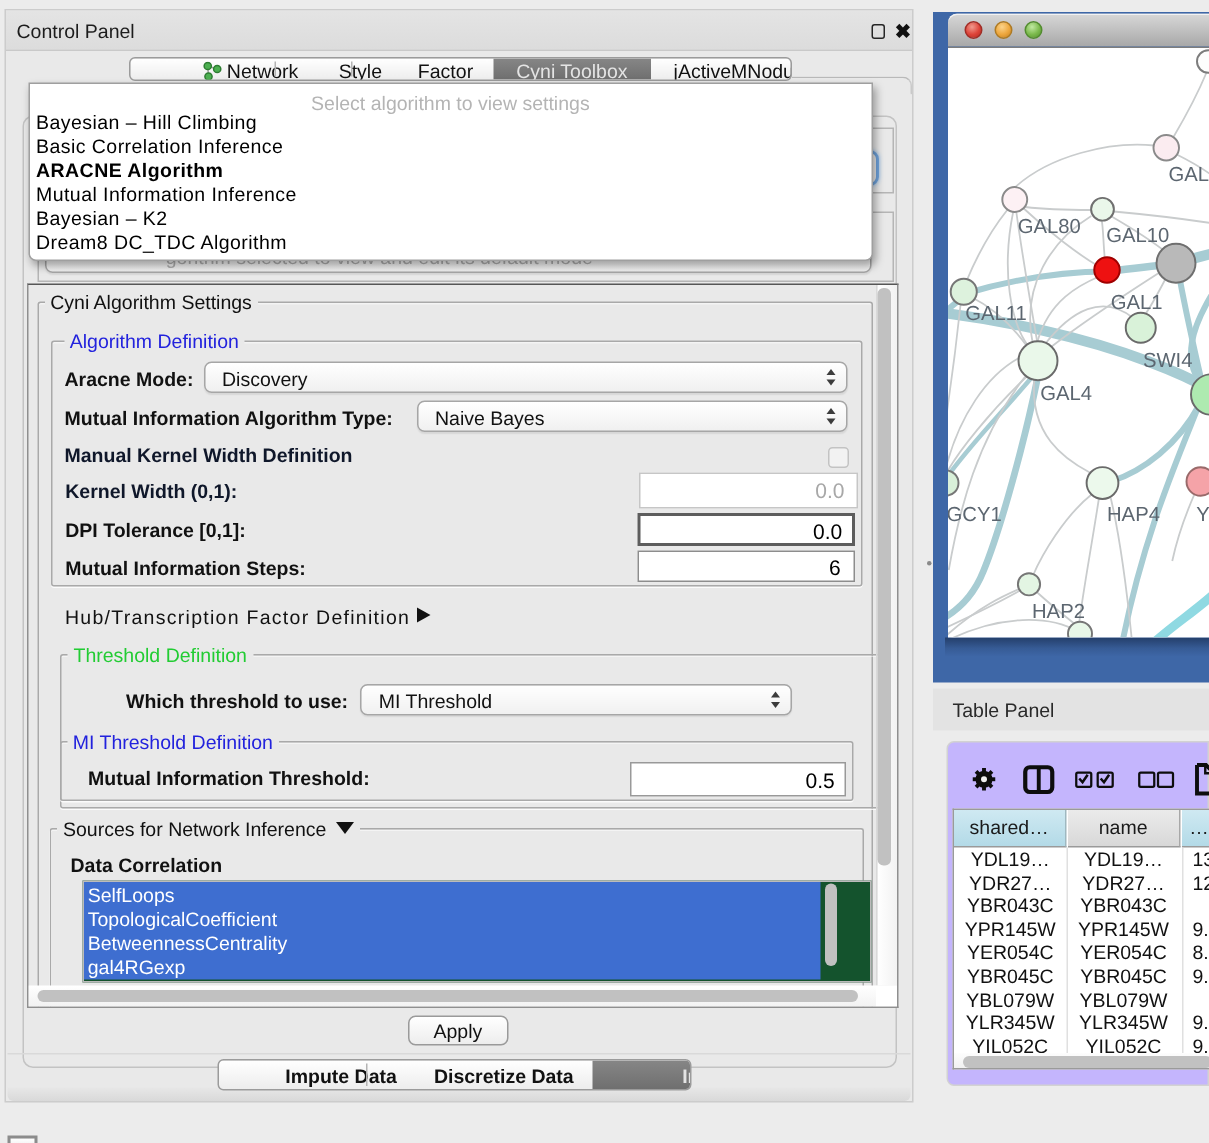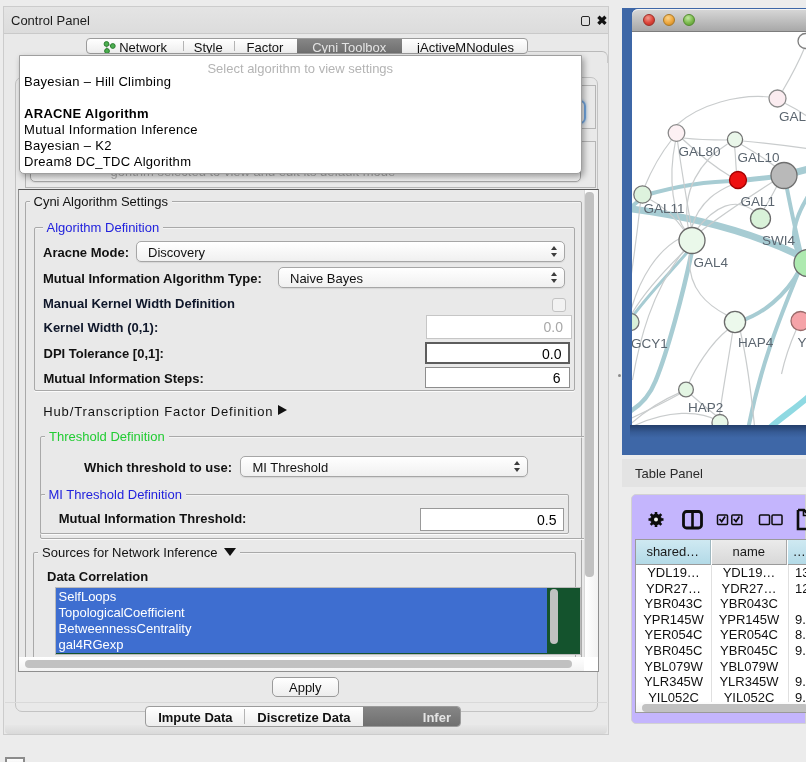--- a/index.html
+++ b/index.html
@@ -6,21 +6,21 @@
 .abs { position:absolute; }
 #app { position:relative; width:670px; height:762px; }
 
 #cp { left:3px; top:6px; width:606px; height:729px; background:#e9e9e9; border:1px solid #cccccc; }
 #cpTitle { left:0; top:0; width:604px; height:27px; background:linear-gradient(#e4e4e4,#dcdcdc); border-bottom:1px solid #c9c9c9; }
 #cpTitle span.t { position:absolute; left:7px; top:6px; font-size:13px; color:#1c1c1c; }
 #floatIco { left:576.5px; top:9px; width:9.5px; height:9.5px; border:1.8px solid #262626; border-radius:2px; }
 #closeIco { left:592.5px; top:6px; font-size:13px; font-weight:bold; color:#111; }
 
 .tabgrp { border:1px solid #9b9b9b; border-radius:4px; background:linear-gradient(#ffffff,#ededed); overflow:hidden; }
-.tabseg { position:absolute; top:0; height:100%; font-size:13px; color:#111; text-align:center; }
+.tabseg { position:absolute; top:0; height:100%; font-size:13px; color:#111; text-align:center;margin-left:32px; }
 .tabseg .lbl { position:absolute; left:0; width:100%; top:1px; }
 .tabdiv { position:absolute; top:2px; bottom:2px; width:1px; background:#b4b4b4; }
 .tabsel { background:linear-gradient(#868686,#6f6f6f); color:#e4e4e4; }
 
 .grp { border:1px solid #a9a9a9; border-radius:2px; box-shadow:0 1px 0 rgba(255,255,255,.8), inset 0 1px 0 rgba(255,255,255,.5); }
 .grp > span { position:absolute; top:-8px; font-size:13px; background:#e9e9e9; padding:0 4px; white-space:nowrap; }
 .blue-t { color:#2222dd; }
 .green-t { color:#22cc33; }
 .lab { font-size:13px; font-weight:bold; color:#111; white-space:nowrap; }
 .lab.dis { color:#0f172a; }
@@ -177,20 +177,21 @@
           <span class="lbl" style="top:2.5px;">Discretize Data</span>
         </div>
       <div class="tabseg tabsel" style="left:217px; width:99.2px; font-weight:bold;">
           <span class="lbl" style="top:2.5px;padding-left:48px;">Infer Network</span>
         </div>
     </div>
 
     <div id="popup" class="abs">
       <div class="prompt">Select algorithm to view settings</div>
       <div class="it" style="top:18px;">Bayesian – Hill Climbing</div>
+      <div class="it" style="top:34px;">Basic Correlation Inference</div>
       <div class="it" style="top:50px; font-weight:bold;">ARACNE Algorithm</div>
       <div class="it" style="top:66px;">Mutual Information Inference</div>
       <div class="it" style="top:82px;">Bayesian – K2</div>
       <div class="it" style="top:98px;">Dream8 DC_TDC Algorithm</div>
     </div>
   </div>
 
   <div id="blue" class="abs"></div>
   <div id="mshadow" class="abs"></div>
   <div id="macwin" class="abs">

